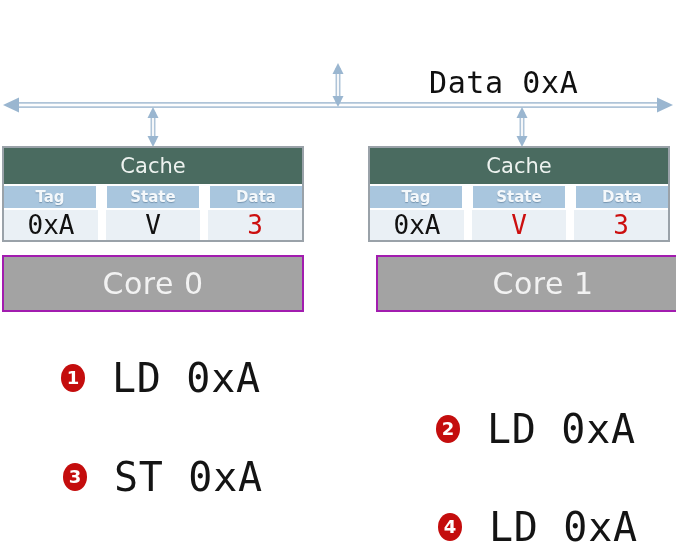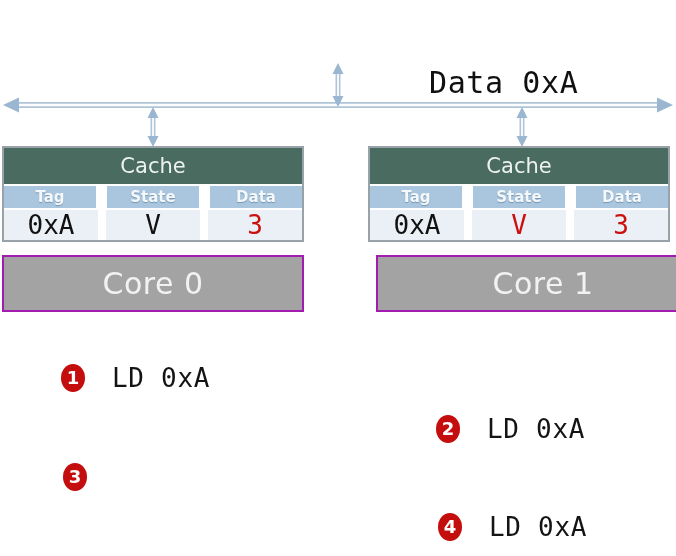--- a/index.html
+++ b/index.html
@@ -63,21 +63,21 @@
   .op-1{left:61px;top:360px;}
   .op-2{left:436px;top:411px;}
   .op-3{left:63px;top:459px;}
   .op-4{left:438px;top:509px;}
   .badge{
     width:24px;height:28px;border-radius:50%;background:#C40D0D;flex:0 0 auto;
     display:flex;align-items:center;justify-content:center;
     color:#ffffff;font-size:18px;font-weight:bold;line-height:1;
   }
   .op .optext{
-    font-family:"DejaVu Sans Mono",monospace;font-size:26px;letter-spacing:0.7px;
+    font-family:"DejaVu Sans Mono",monospace;font-size:40px;letter-spacing:0.7px;
     color:#141414;white-space:nowrap;
   }
 </style>
 </head>
 <body>
 
 <div id="stage">
 
 
   <svg class="connectors" viewBox="0 0 676 556" xmlns="http://www.w3.org/2000/svg">
@@ -155,19 +155,20 @@
   <div class="op op-1">
     <span class="badge">1</span>
     <span class="optext">LD 0xA</span>
   </div>
   <div class="op op-2">
     <span class="badge">2</span>
     <span class="optext">LD 0xA</span>
   </div>
   <div class="op op-3">
     <span class="badge">3</span>
+    <span class="optext">ST 0xA</span>
   </div>
   <div class="op op-4">
     <span class="badge">4</span>
     <span class="optext">LD 0xA</span>
   </div>
 
 </div>
 
 </body></html>

